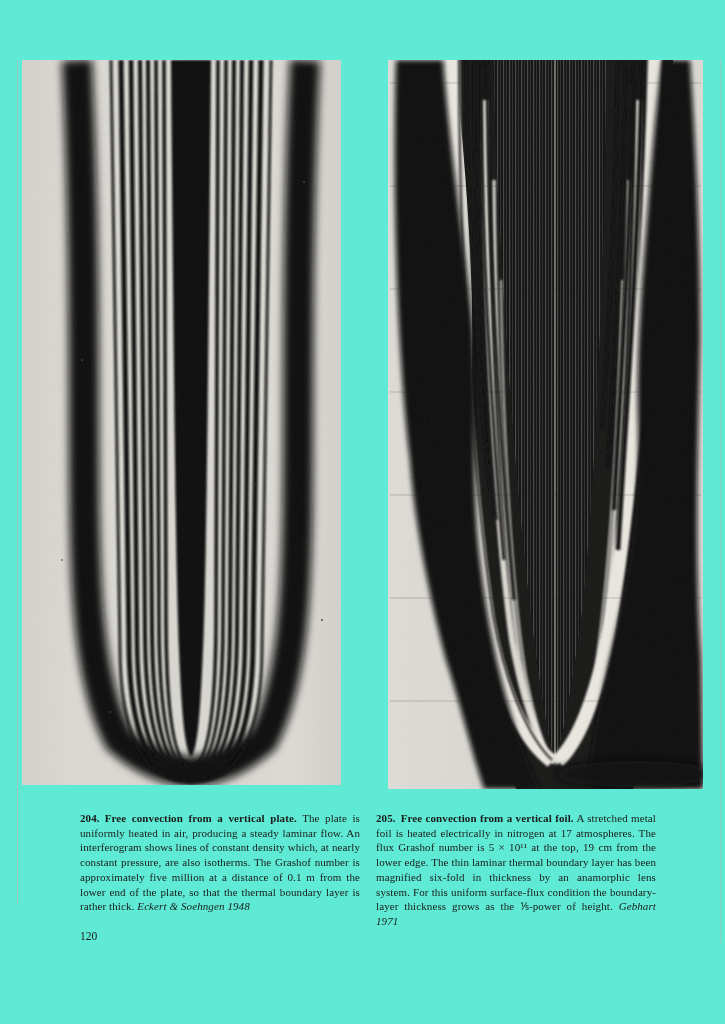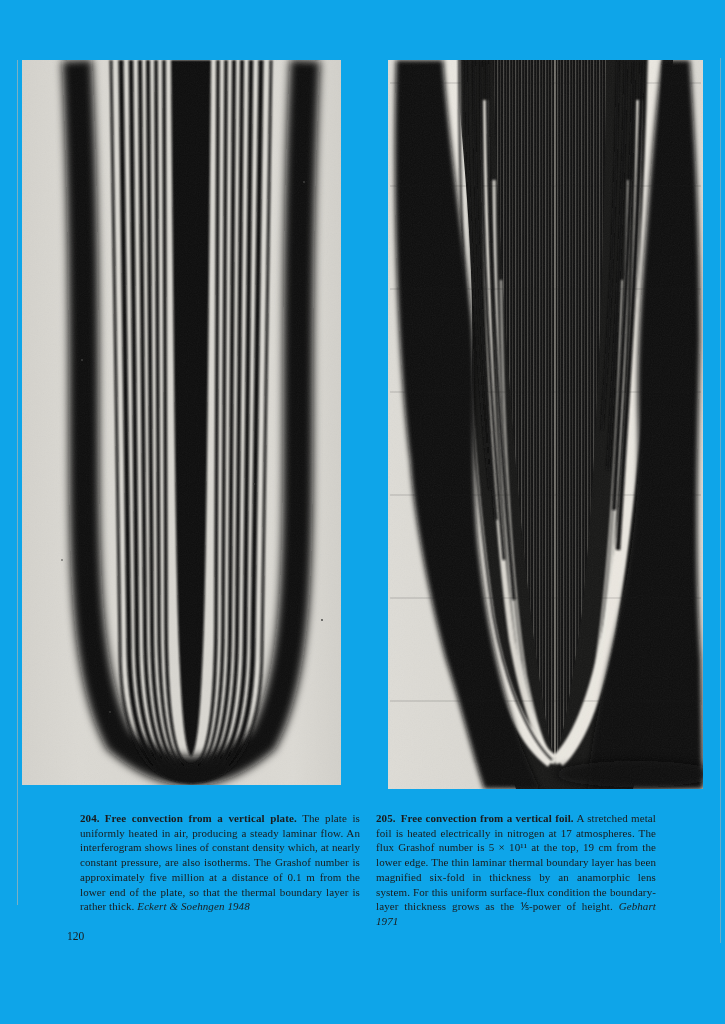--- a/index.html
+++ b/index.html
@@ -1,35 +1,35 @@
 <!DOCTYPE html>
 <html><head>
 <meta charset="utf-8">
 <style>
   html,body{margin:0;padding:0;background:#ffffff;}
   .page{
-    position:relative;width:725px;height:1024px;background:#0ea5e9;
+    position:relative;width:725px;height:1024px;background:#5eead4;
     font-family:"Liberation Serif", serif;color:#1b1b1b;overflow:hidden;
   }
   .photo{position:absolute;top:60px;display:block;}
   .photo-left{left:22px;width:319px;height:725px;}
   .photo-right{left:388px;width:315px;height:729px;}
   .edge-line{position:absolute;background:#b7b5b0;width:1px;}
   .edge-line.left{left:17px;top:60px;height:845px;opacity:.65;}
   .edge-line.right{left:720px;top:58px;height:885px;opacity:.5;}
   .caption{
     position:absolute;width:280px;font-size:11px;line-height:14.7px;
     text-align:justify;letter-spacing:0.1px;
   }
   .caption-left{left:80px;top:800px;}
   .caption-right{left:376px;top:800px;}
   .fig-number{font-weight:bold;margin-right:5px;}
   .fig-title{font-weight:bold;}
   .fig-citation{font-style:italic;}
-  .page-number{position:absolute;left:67px;top:930px;font-size:11.5px;}
+  .page-number{position:absolute;left:80px;top:930px;font-size:11.5px;}
 </style>
 </head>
 <body>
 
 <div class="page">
 
   <div class="edge-line left"></div>
   <div class="edge-line right"></div>
 
   <svg class="photo photo-left" viewBox="0 0 319 725" preserveAspectRatio="none" aria-hidden="true">

